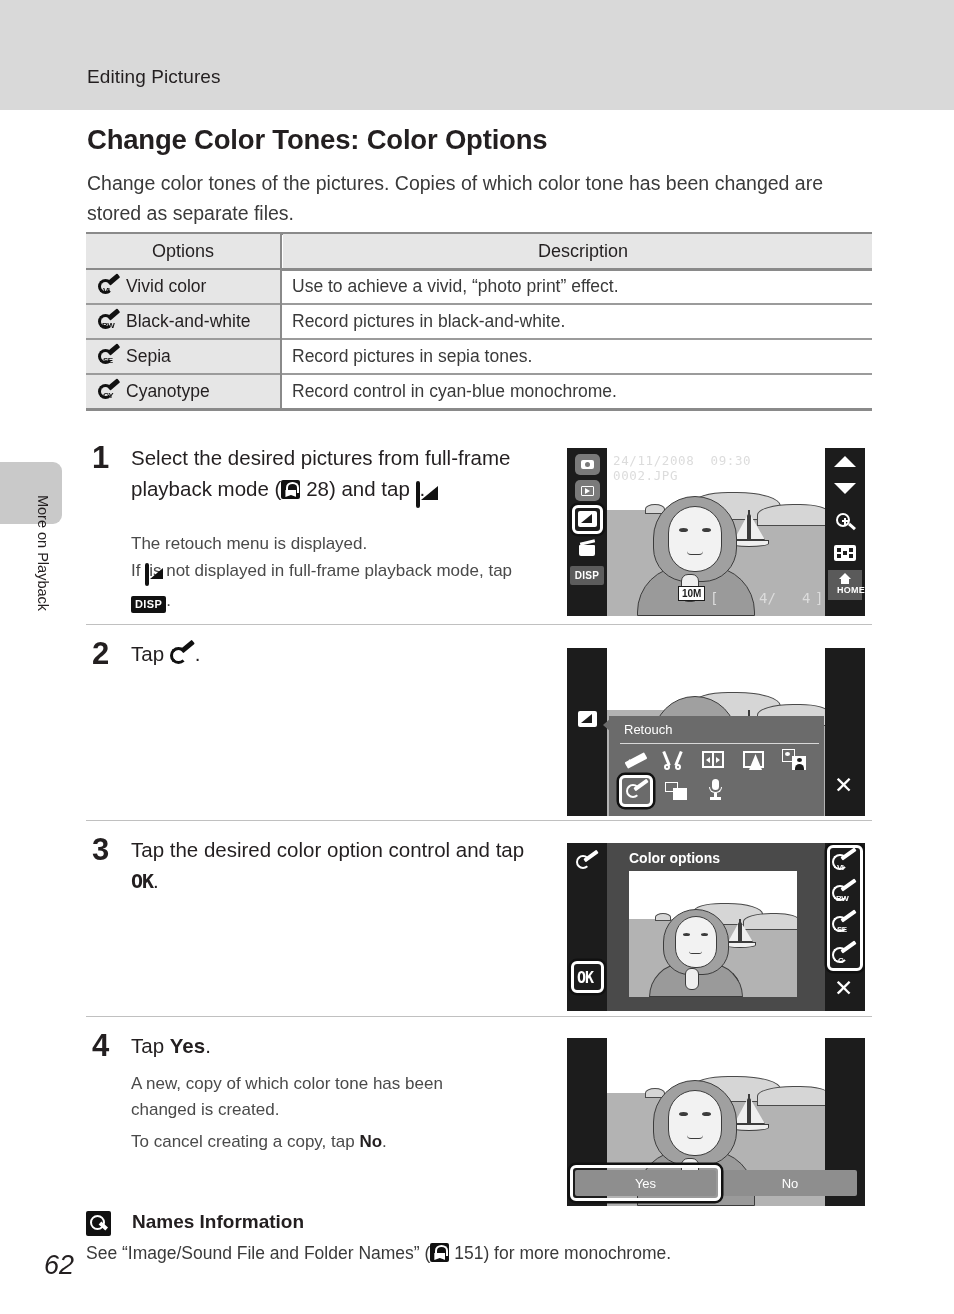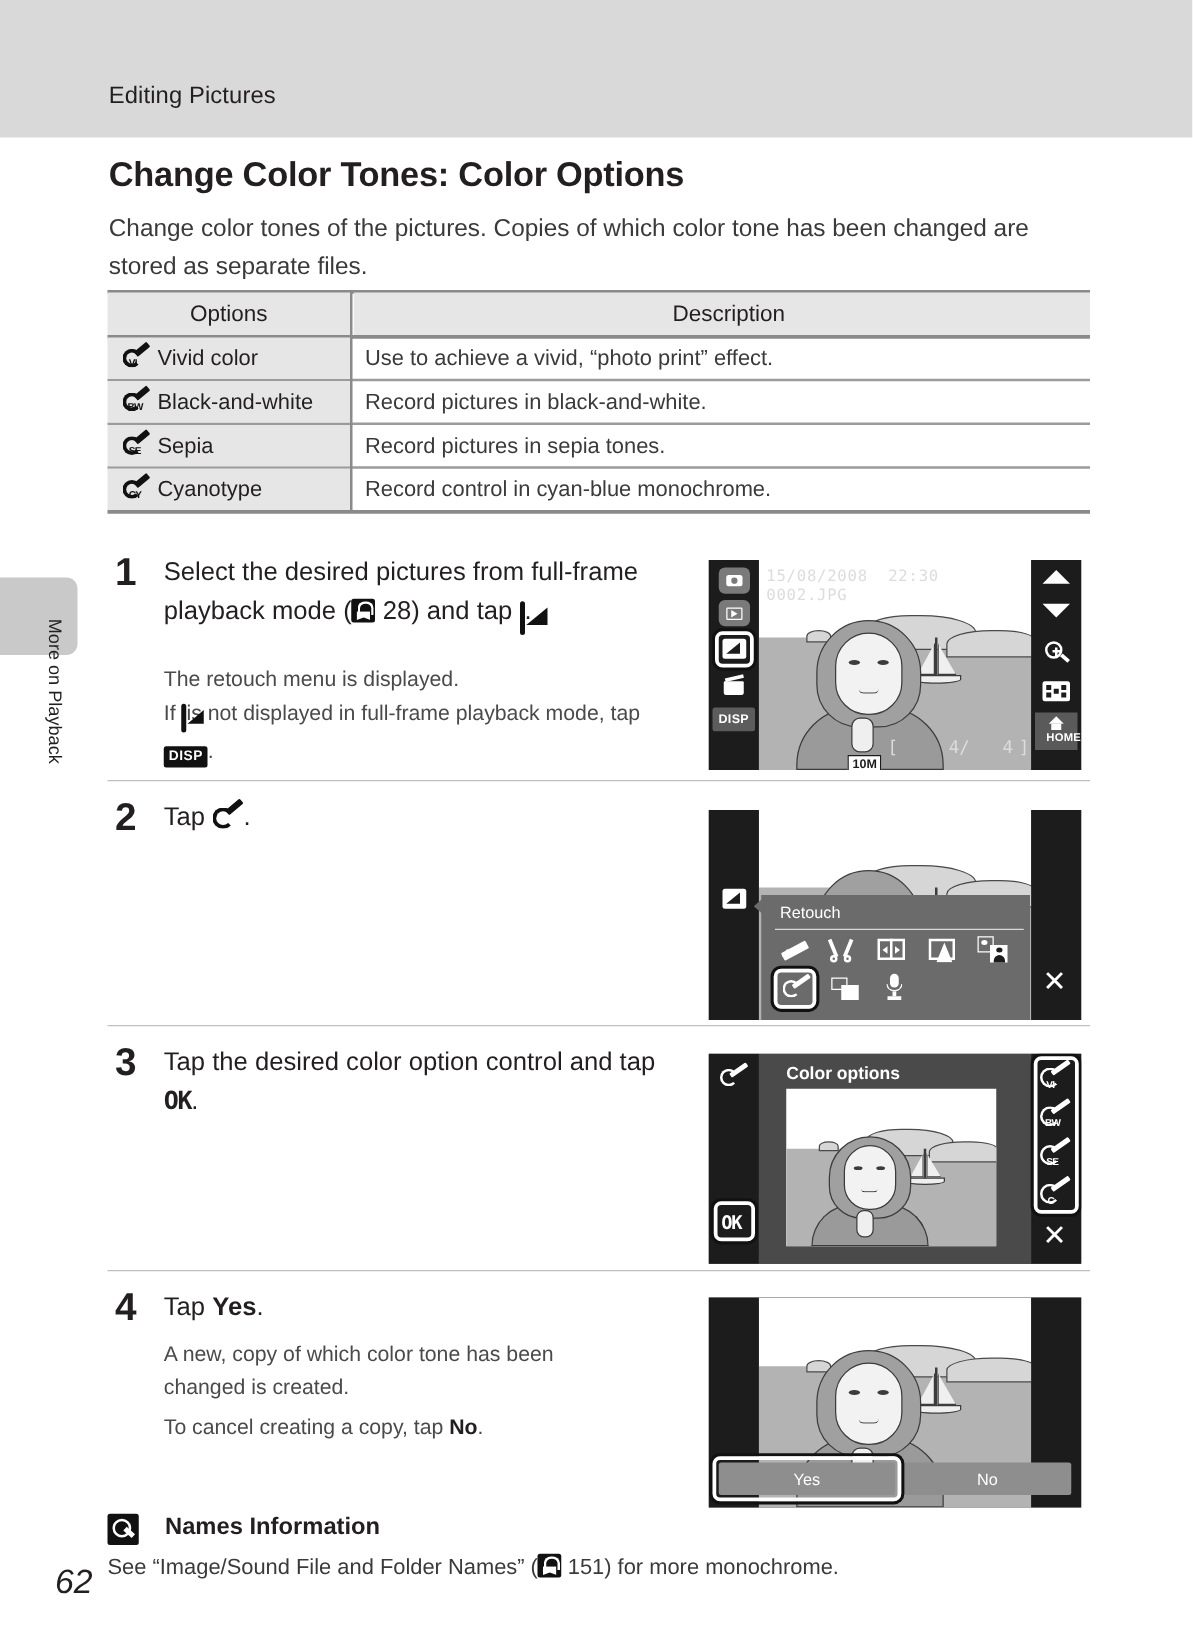--- a/index.html
+++ b/index.html
@@ -321,24 +321,24 @@
       <div style="position:absolute;left:3px;top:9px;width:4px;height:4px;background:#1c1c1c;"></div>
       <div style="position:absolute;left:15px;top:9px;width:4px;height:4px;background:#1c1c1c;"></div>
     </div>
     <div style="position:absolute; left:3px; top:122px; width:34px; height:30px; background:#5a5a5a; z-index:5;">
       <div style="position:absolute;left:11px;top:3px;width:0;height:0;border-style:solid;border-width:0 6px 6px 6px;border-color:transparent transparent #fff transparent;"></div>
       <div style="position:absolute;left:13px;top:9px;width:8px;height:5px;background:#fff;"></div>
       <div style="position:absolute;left:0;top:15px;width:46px;text-align:center;color:#fff;font-size:9px;font-weight:bold;letter-spacing:.2px;">HOME</div>
     </div>
   </div>
   <div class="osd" style="left:46px; top:5px; font-size:12.5px; letter-spacing:.6px;">
-    <span>15/08/2008</span>&nbsp;&nbsp;<span>22:30</span>
+    <span>24/11/2008</span>&nbsp;&nbsp;<span>09:30</span>
   </div>
   <div class="osd" style="left:46px; top:20px; font-size:12.5px; letter-spacing:.6px;">0002.JPG</div>
-  <div style="position:absolute; left:111px; top:156px; background:#fff; color:#1c1c1c; font-size:10px; font-weight:bold; padding:1px 3px; border:1.5px solid #1c1c1c; z-index:4;">10M</div>
+  <div style="position:absolute; left:111px; top:138px; background:#fff; color:#1c1c1c; font-size:10px; font-weight:bold; padding:1px 3px; border:1.5px solid #1c1c1c; z-index:4;">10M</div>
   <div class="osd" style="left:143px; top:142px; font-size:14px;">[</div>
   <div class="osd" style="left:192px; top:142px; font-size:14px;">4/</div>
   <div class="osd" style="left:235px; top:142px; font-size:14px;">4</div>
   <div class="osd" style="left:248px; top:142px; font-size:14px;">]</div>
 </div>
 
 <div class="sep" style="top:624px;"></div>
 
 <div class="stepnum" style="left:92px; top:636px;">2</div>
 <div class="steptext" style="left:131px; top:638px;">

